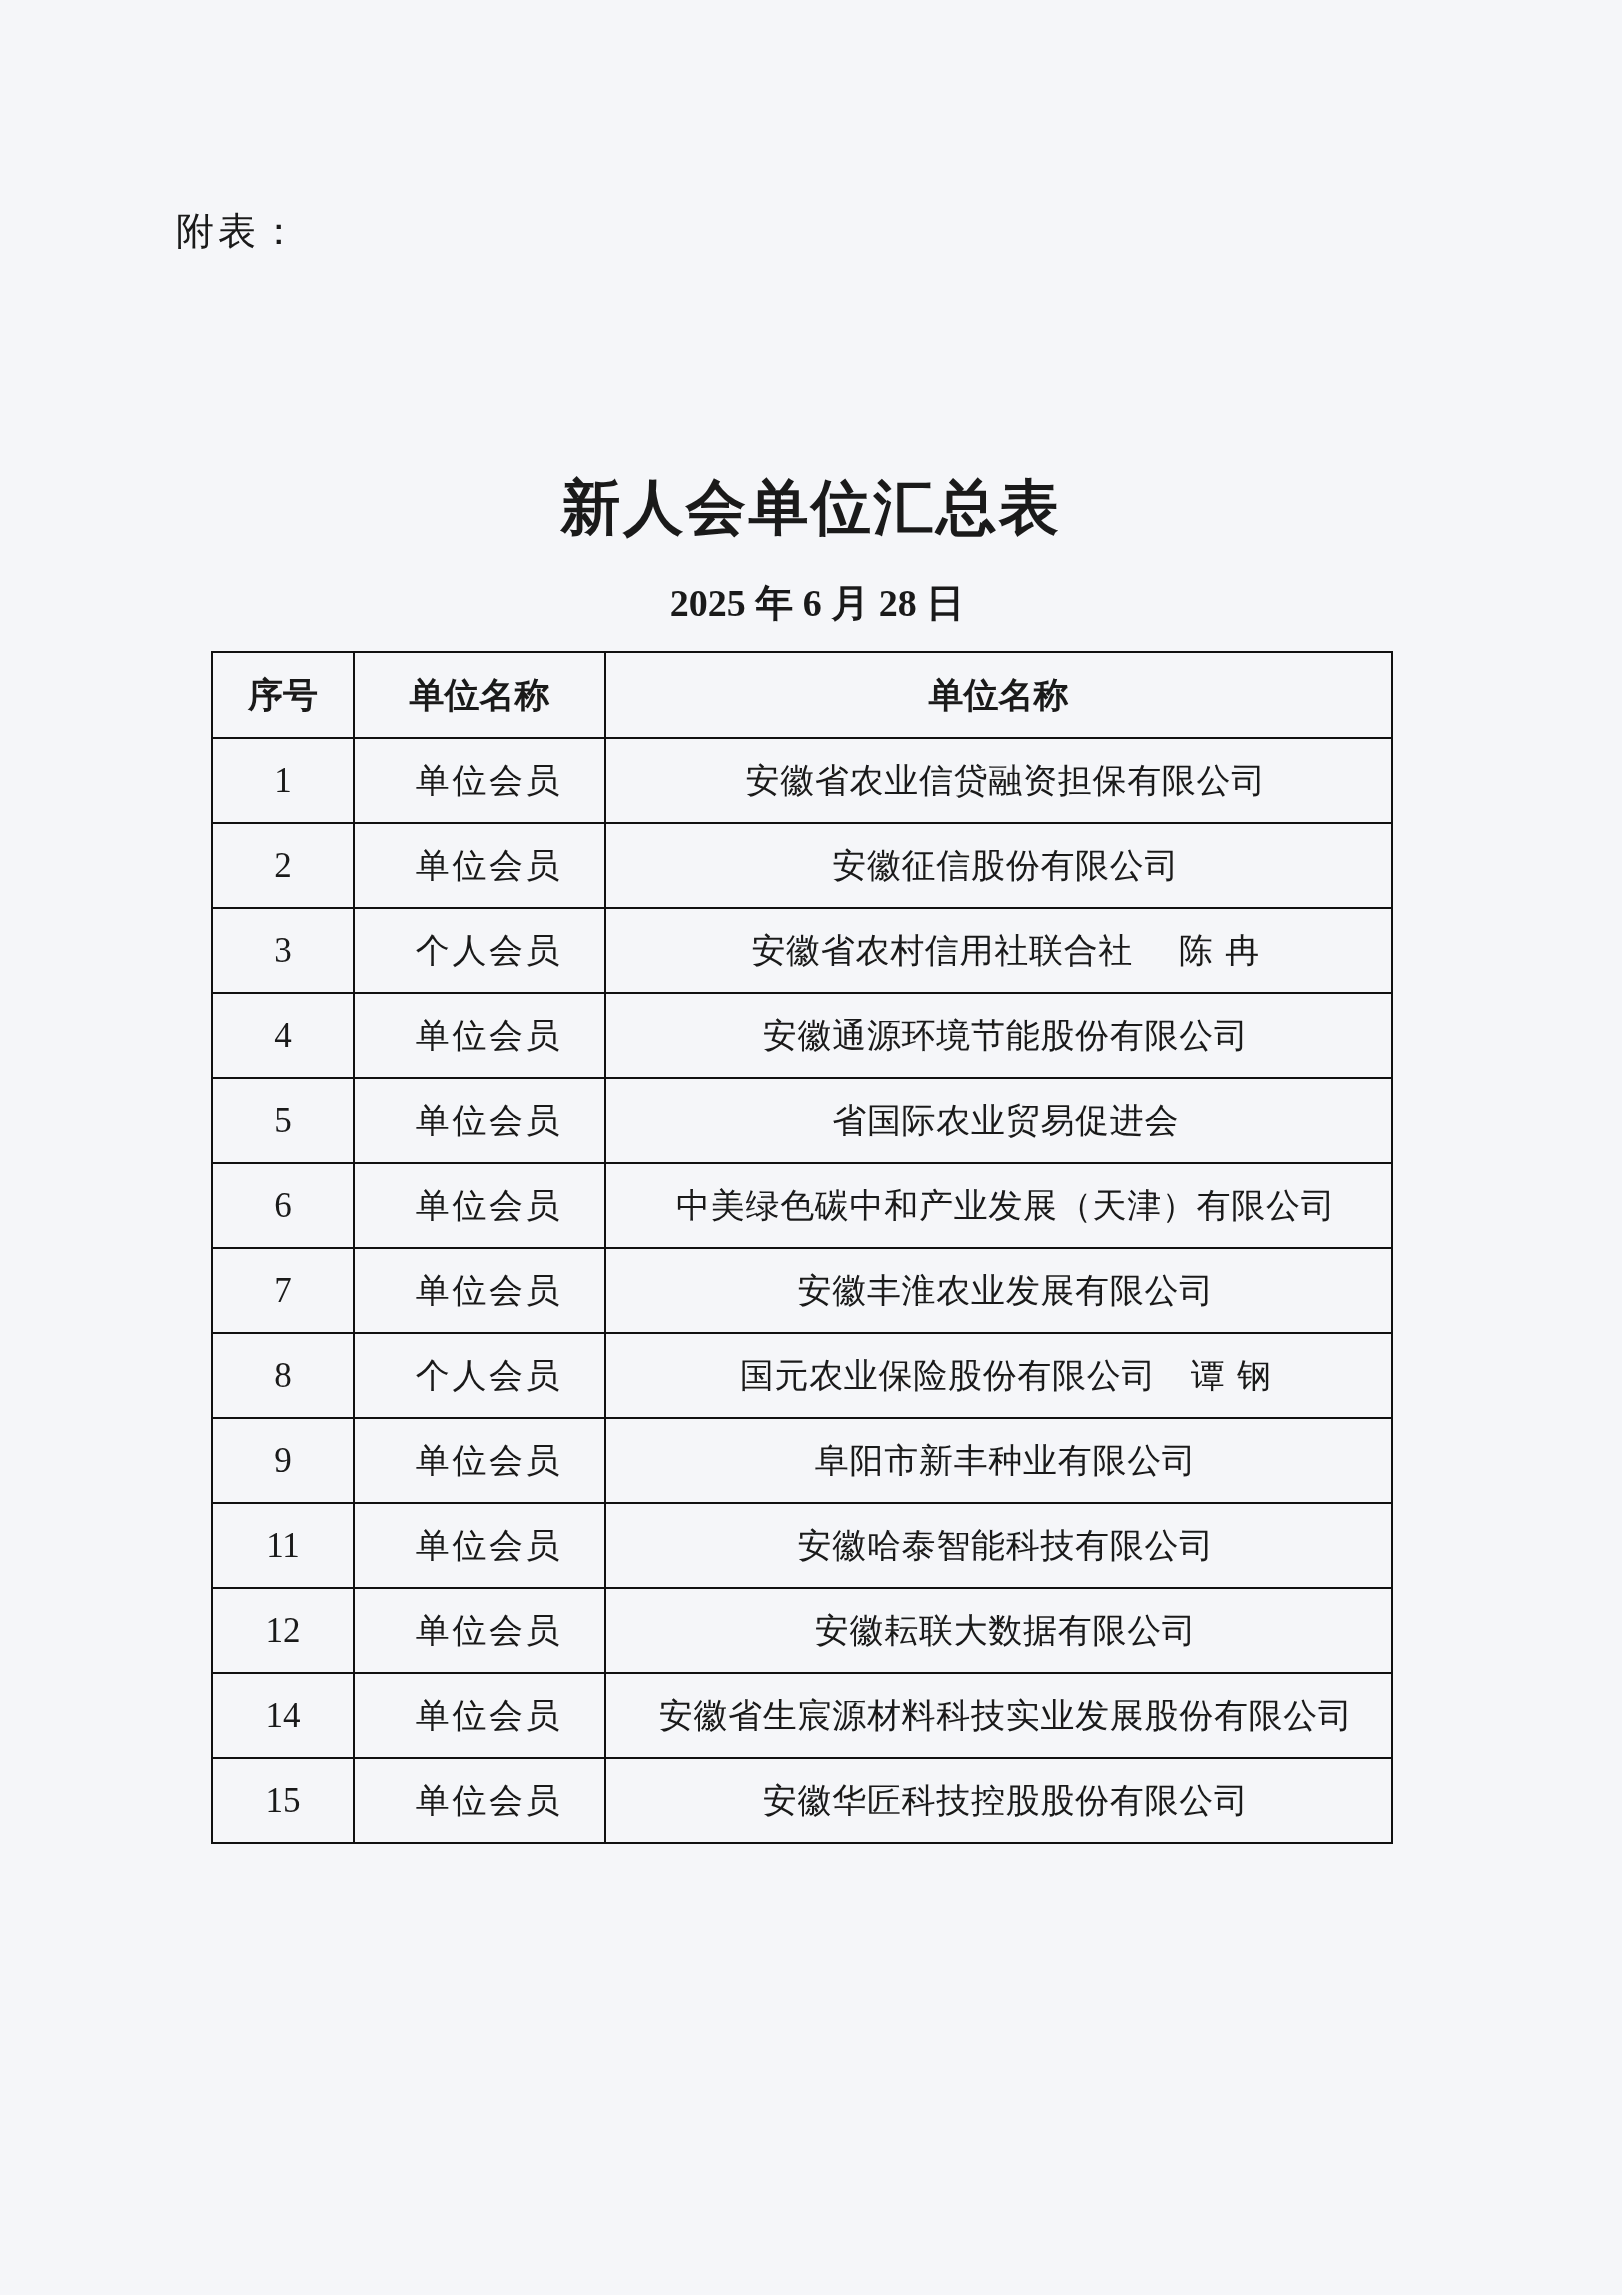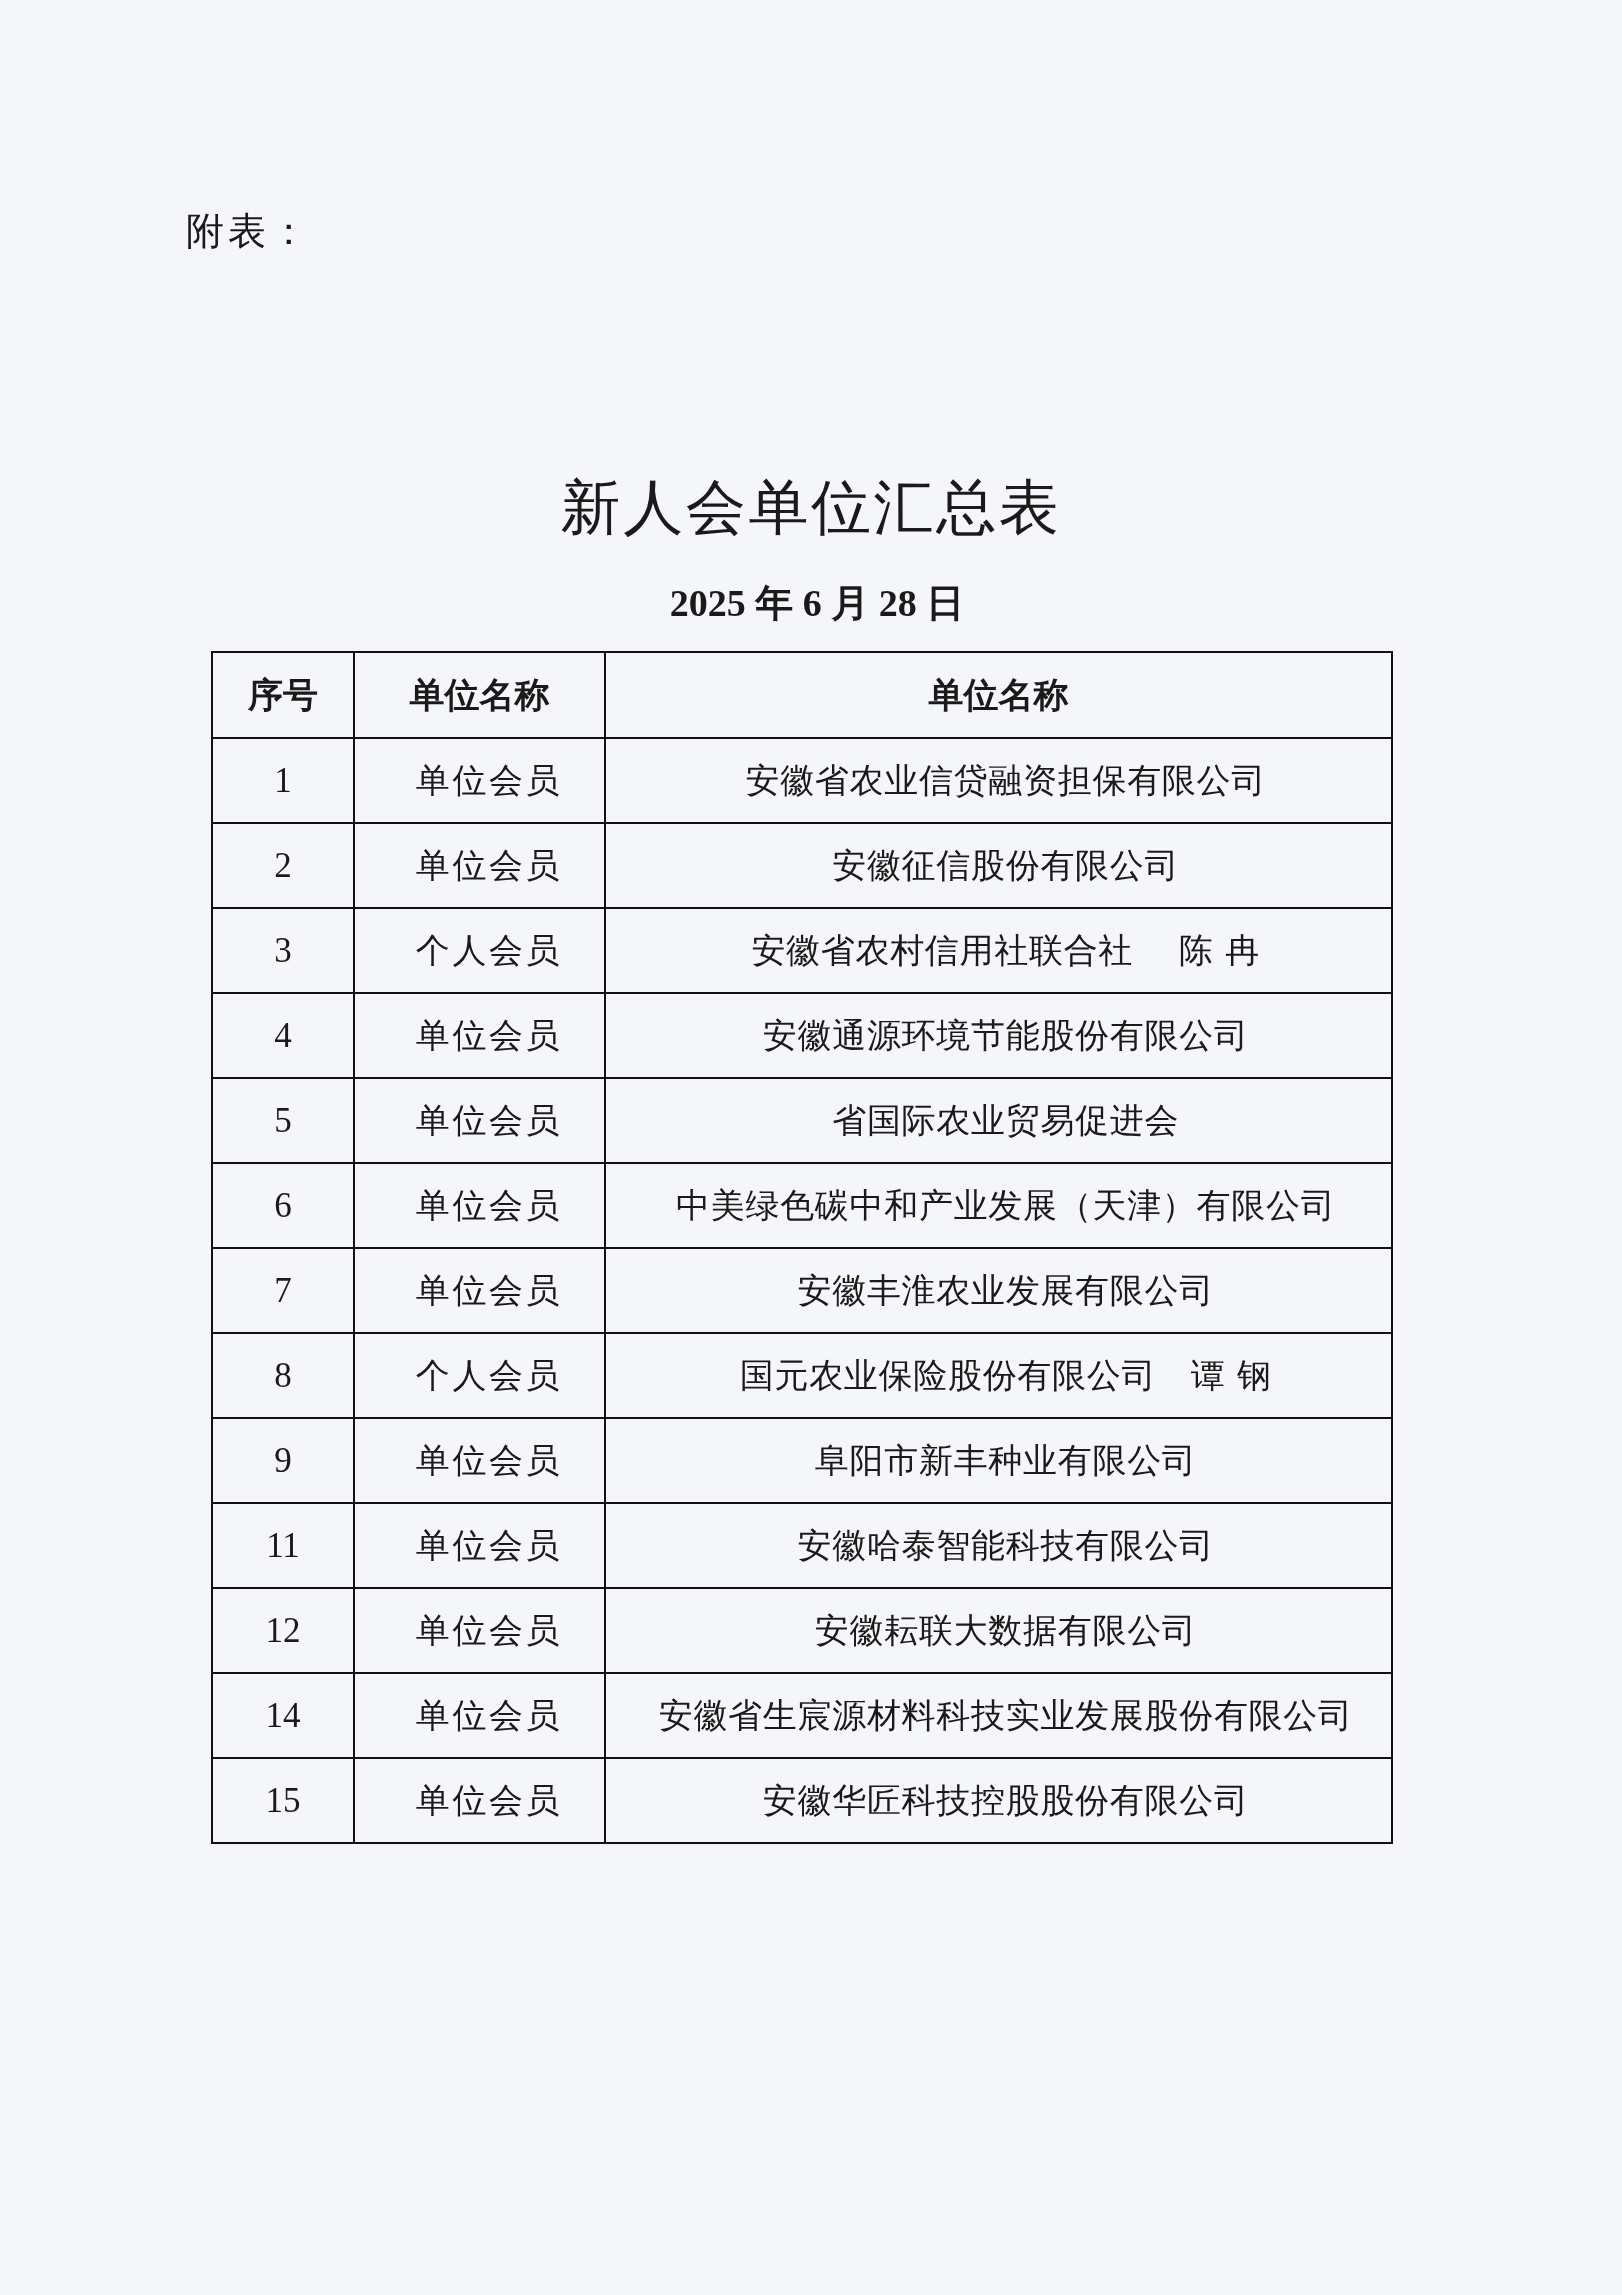--- a/index.html
+++ b/index.html
@@ -10,35 +10,35 @@
       width: 1622px;
       height: 2295px;
       background: #f5f6f9;
       position: relative;
       overflow: hidden;
       font-family: "DejaVu Serif", "Liberation Serif", serif;
       color: #1a1a1a;
     }
     .attachment-label {
       position: absolute;
-      left: 186px;
+      left: 176px;
       top: 206px;
       font-size: 38px;
       letter-spacing: 3.9px;
       font-family: "DejaVu Sans", "Liberation Sans", sans-serif;
       font-weight: normal;
     }
     .doc-title {
       position: absolute;
       left: 0;
       width: 1622px;
       top: 468px;
       text-align: center;
       font-size: 60px;
-      font-weight: normal;
+      font-weight: bold;
       letter-spacing: 2.6px;
       font-family: "DejaVu Serif", "Liberation Serif", serif;
     }
     .doc-date {
       position: absolute;
       left: 6px;
       width: 1622px;
       top: 578px;
       text-align: center;
       font-size: 38px;

